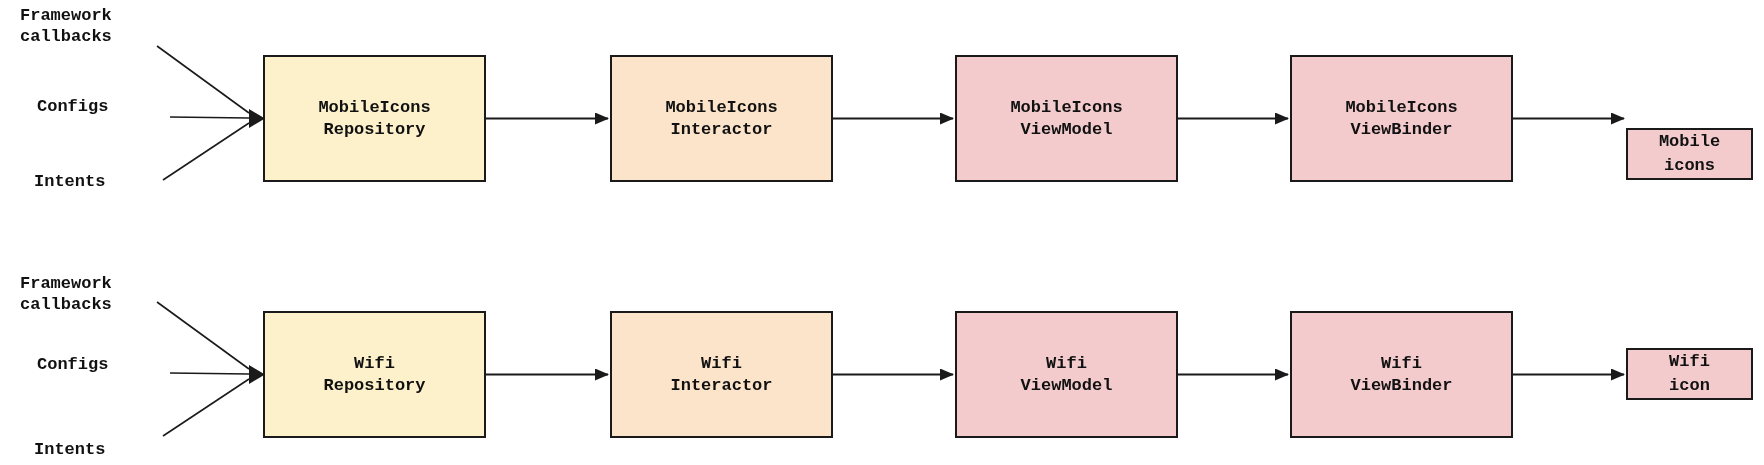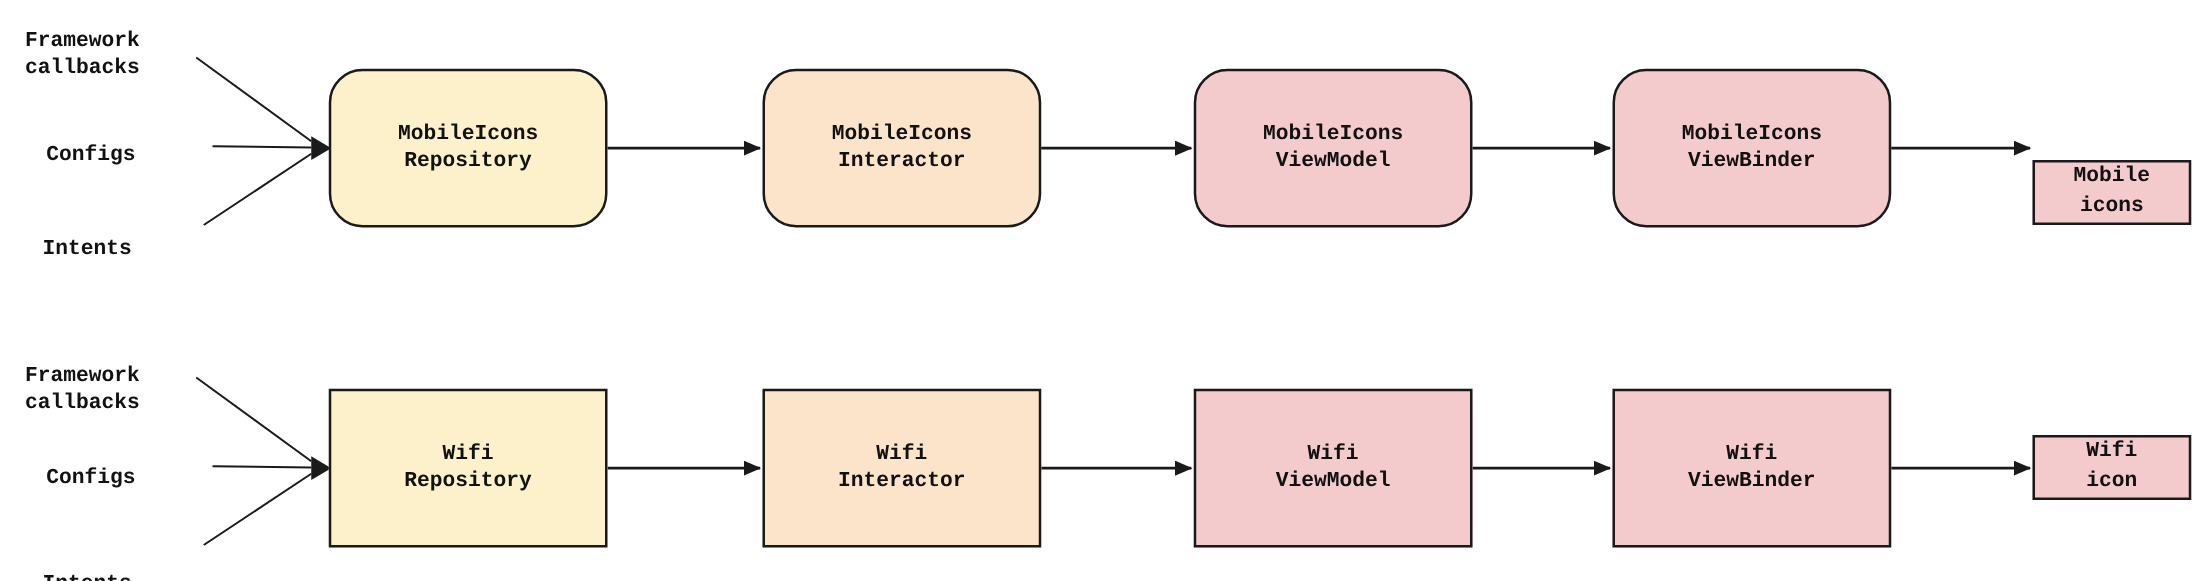--- a/index.html
+++ b/index.html
@@ -36,29 +36,28 @@
   }
   .box.stage { width: 223px; height: 127px; }
   .box.out   { width: 127px; height: 52px; line-height: 24px; }
   .io-label {
     position: absolute;
     font-weight: bold;
     font-size: 17px;
     line-height: 21px;
     white-space: pre-line;
     color: #111111;
-    margin-top: 18px;
   }
   
   .col-s0 { left: 263px; }
   .col-s1 { left: 610px; }
   .col-s2 { left: 955px; }
   .col-s3 { left: 1290px; }
   .col-out { left: 1626px; }
-  .row1 .stage { top: 55px; border-radius: 27px; }
+  .row1 .stage { top: 55px; }
   .row1 .out   { top: 92px; margin-top: 36px; }
   .row2 .stage { top: 311px; }
   .row2 .out   { top: 348px; }
 </style>
 </head>
 <body>
 
 <div class="canvas">
 
   <svg class="connectors" width="1764" height="465" viewBox="0 0 1764 465" xmlns="http://www.w3.org/2000/svg">

